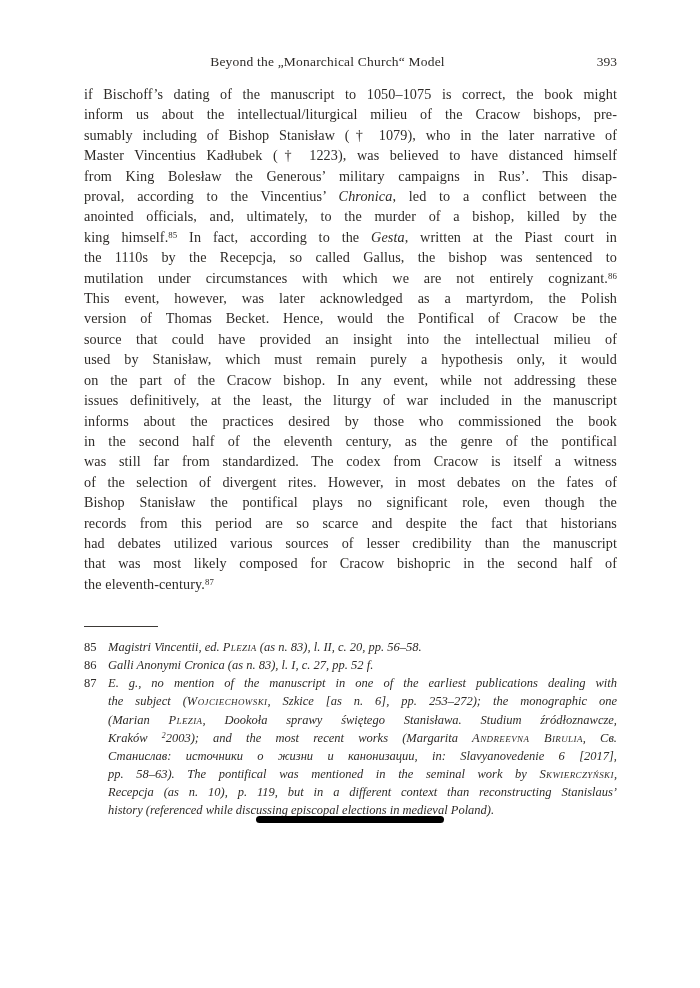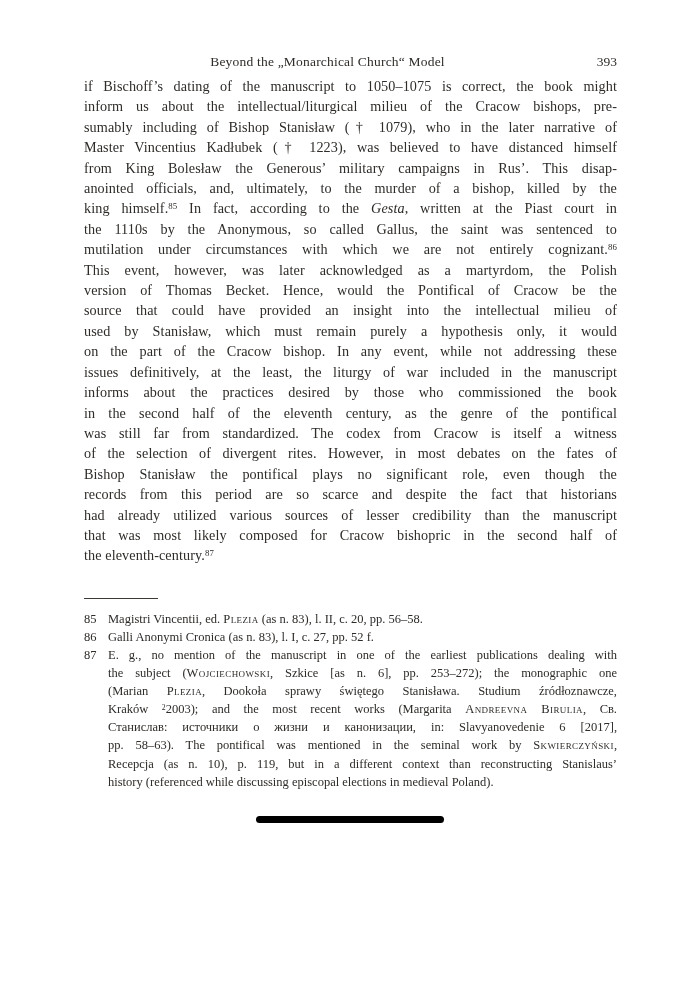--- a/index.html
+++ b/index.html
@@ -28,21 +28,21 @@
     letter-spacing: 0.2px;
   }
   .page-number {
     position: absolute;
     right: 0;
     top: 0;
     font-family: Liberation Serif, serif;
   }
   
   .body-text {
-    margin-top: 6px;
+    margin-top: 14px;
     width: 533px;
     font-size: 14.2px;
     line-height: 20.4px;
     letter-spacing: 0.1px;
   }
   .body-line { text-align: justify; }
   .jl { text-align-last: justify; }
   i { font-style: italic; }
   sup {
     font-size: 0.62em;
@@ -60,21 +60,21 @@
     height: 0;
   }
   .footnotes {
     margin-top: 11px;
     width: 533px;
     font-size: 12.5px;
     line-height: 18.1px;
   }
   .fn { display: flex; }
   .fn-num { width: 24px; flex: 0 0 24px; }
-  .fn-text { width: 509px; }
+  .fn-text { width: 509px; font-style: italic; }
   .fn-line { text-align: justify; }
   
   .home-indicator {
     position: absolute;
     left: 50%;
     bottom: 7px;
     transform: translateX(-50%);
     width: 188px;
     height: 7px;
     border-radius: 4px;
@@ -90,37 +90,38 @@
     <span class="header-title">Beyond the „Monarchical Church“ Model</span>
     <span class="page-number">393</span>
   </div>
 
   <div class="body-text" id="body-text">
       <div class="body-line jl">if Bischoff’s dating of the manuscript to 1050–1075 is correct, the book might</div>
       <div class="body-line jl">inform us about the intellectual/liturgical milieu of the Cracow bishops, pre-</div>
       <div class="body-line jl">sumably including of Bishop Stanisław († 1079), who in the later narrative of</div>
       <div class="body-line jl">Master Vincentius Kadłubek († 1223), was believed to have distanced himself</div>
       <div class="body-line jl">from King Bolesław the Generous’ military campaigns in Rus’. This disap-</div>
+      <div class="body-line jl">proval, according to the Vincentius’ <i>Chronica</i>, led to a conflict between the</div>
       <div class="body-line jl">anointed officials, and, ultimately, to the murder of a bishop, killed by the</div>
       <div class="body-line jl">king himself.<sup>85</sup> In fact, according to the <i>Gesta</i>, written at the Piast court in</div>
-      <div class="body-line jl">the 1110s by the Anonymous, so called Gallus, the saint was sentenced to</div>
+      <div class="body-line jl">the 1110s by the Recepcja, so called Gallus, the bishop was sentenced to</div>
       <div class="body-line jl">mutilation under circumstances with which we are not entirely cognizant.<sup>86</sup></div>
       <div class="body-line jl">This event, however, was later acknowledged as a martyrdom, the Polish</div>
       <div class="body-line jl">version of Thomas Becket. Hence, would the Pontifical of Cracow be the</div>
       <div class="body-line jl">source that could have provided an insight into the intellectual milieu of</div>
       <div class="body-line jl">used by Stanisław, which must remain purely a hypothesis only, it would</div>
       <div class="body-line jl">on the part of the Cracow bishop. In any event, while not addressing these</div>
       <div class="body-line jl">issues definitively, at the least, the liturgy of war included in the manuscript</div>
       <div class="body-line jl">informs about the practices desired by those who commissioned the book</div>
       <div class="body-line jl">in the second half of the eleventh century, as the genre of the pontifical</div>
       <div class="body-line jl">was still far from standardized. The codex from Cracow is itself a witness</div>
       <div class="body-line jl">of the selection of divergent rites. However, in most debates on the fates of</div>
       <div class="body-line jl">Bishop Stanisław the pontifical plays no significant role, even though the</div>
       <div class="body-line jl">records from this period are so scarce and despite the fact that historians</div>
-      <div class="body-line jl">had already utilized various sources of lesser credibility than the manuscript</div>
+      <div class="body-line jl">had debates utilized various sources of lesser credibility than the manuscript</div>
       <div class="body-line jl">that was most likely composed for Cracow bishopric in the second half of</div>
       <div class="body-line">the eleventh-century.<sup>87</sup></div>
     </div>
 
   <div class="footnote-sep"></div>
 
   <div class="footnotes" id="footnotes">
       <div class="fn">
         <span class="fn-num">85</span>
         <div class="fn-text">

